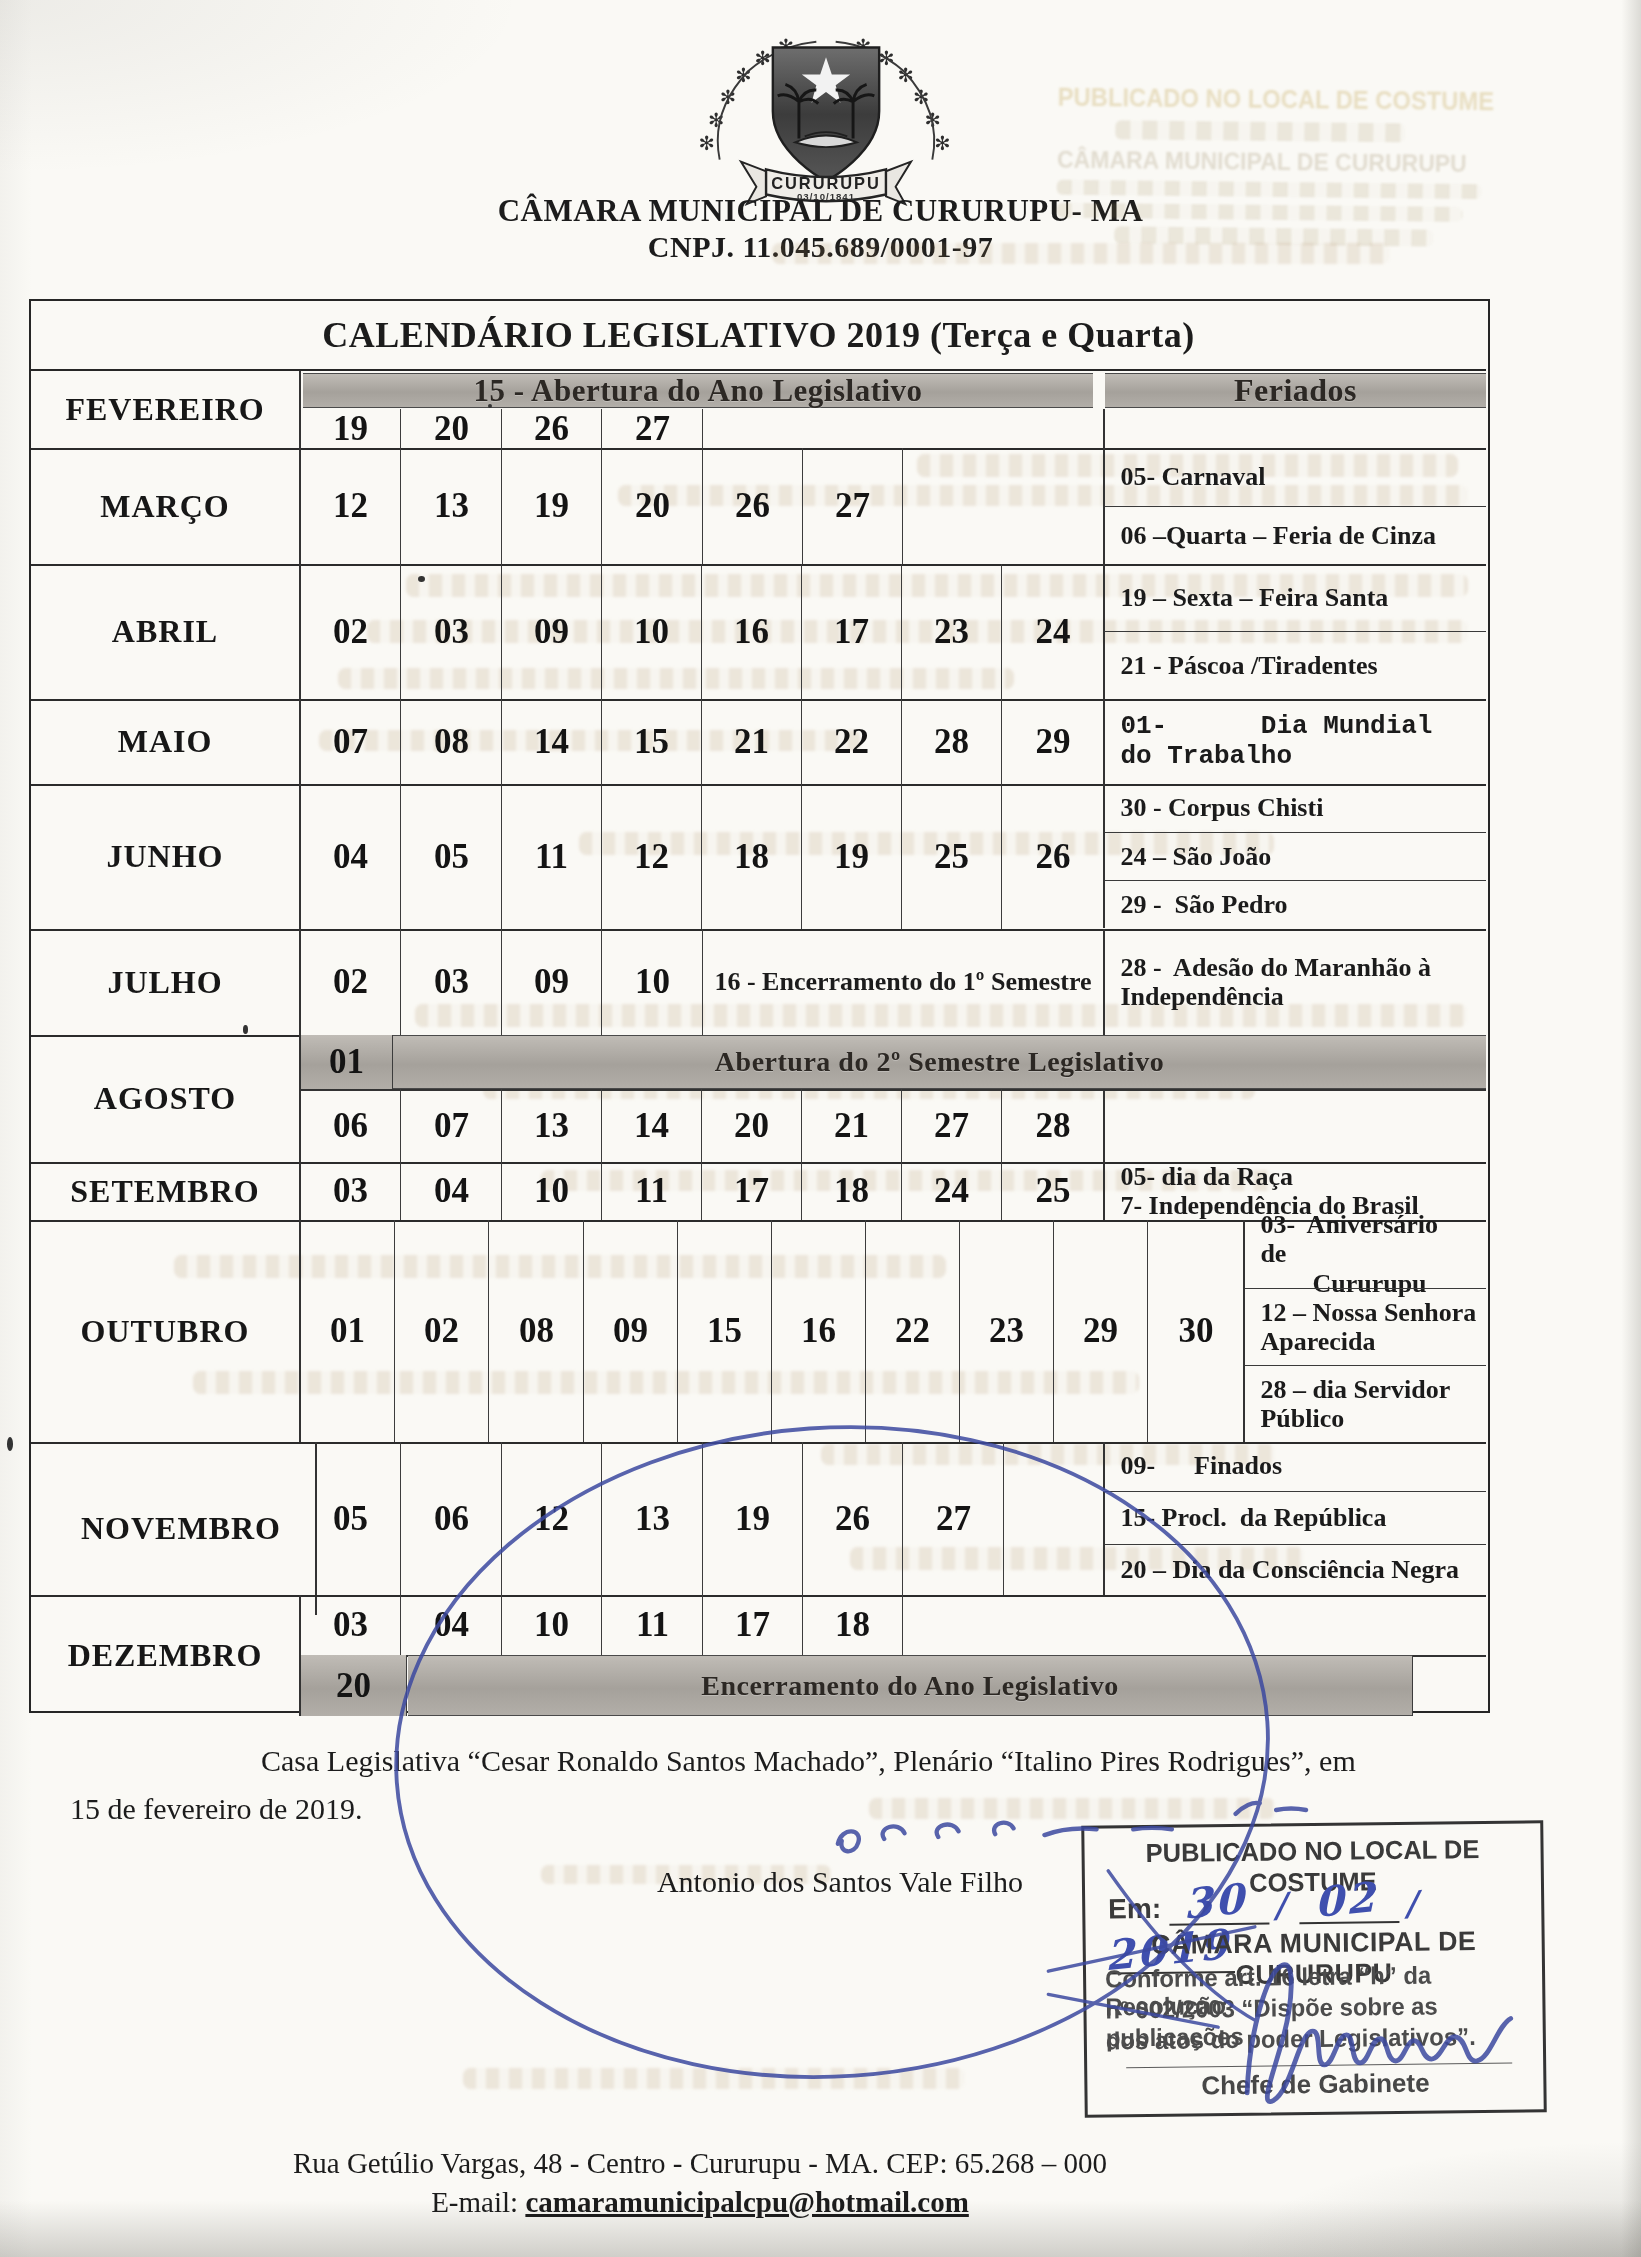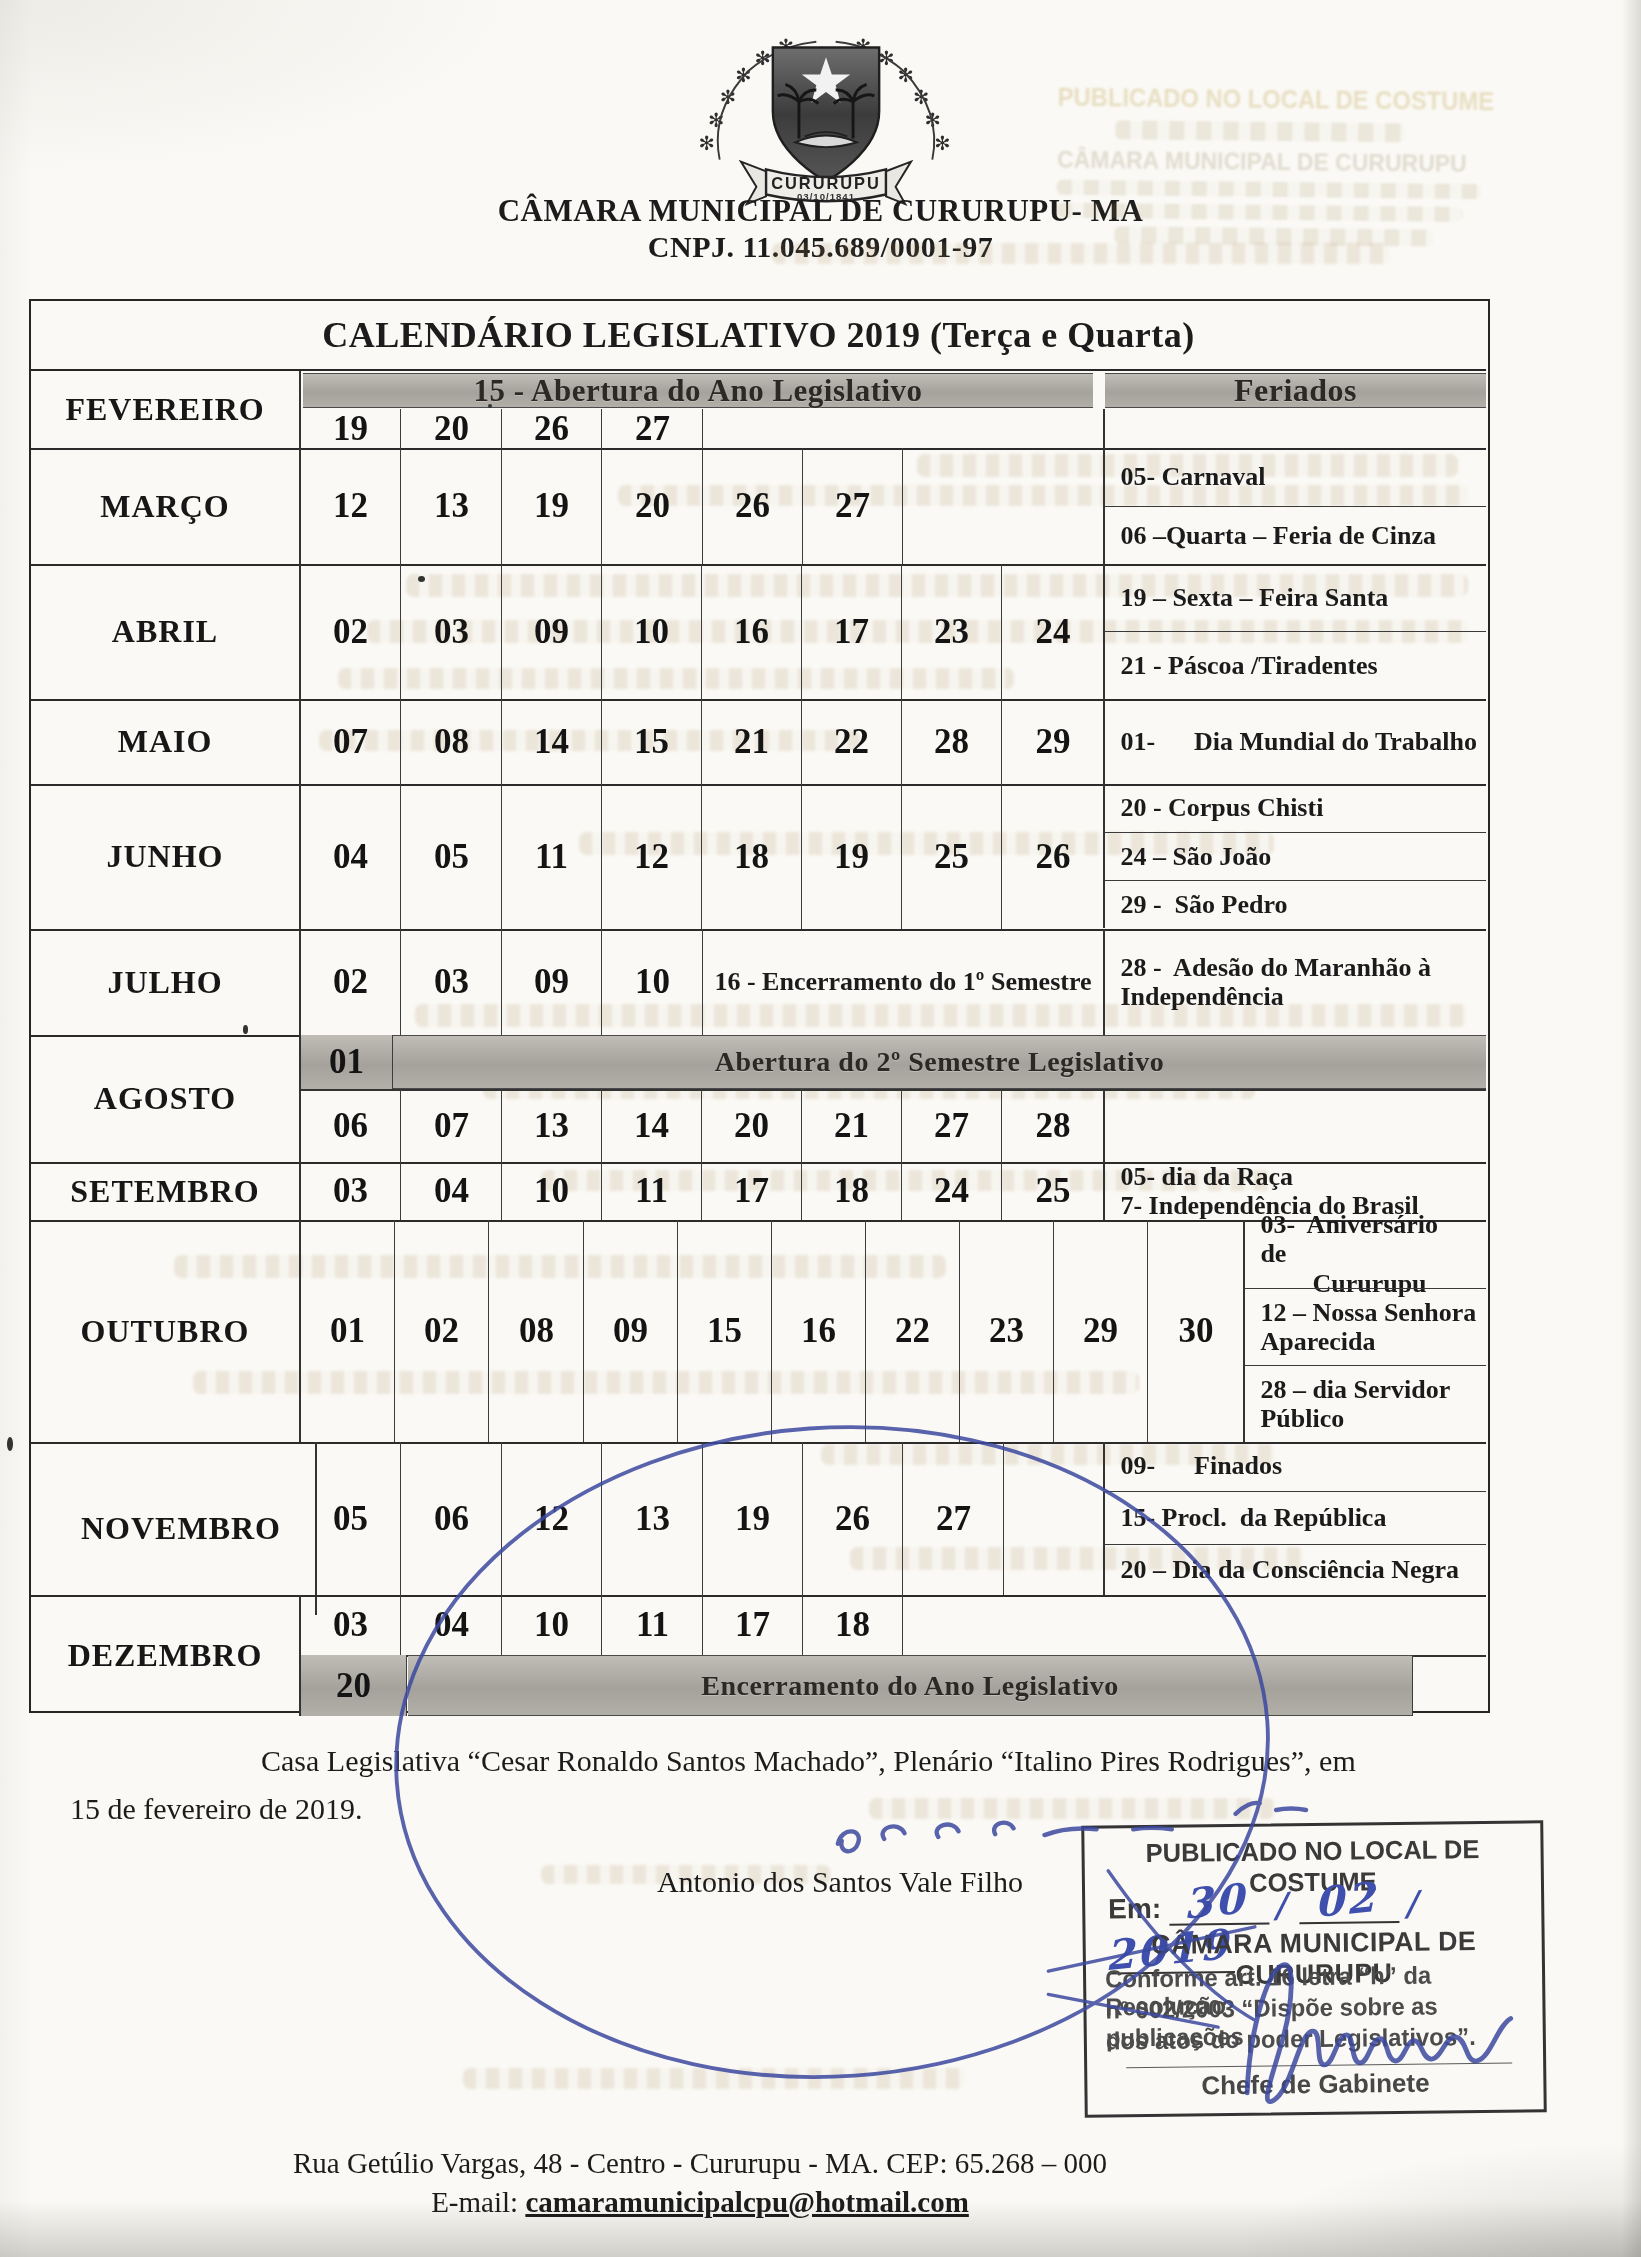--- a/index.html
+++ b/index.html
@@ -173,32 +173,32 @@
         <div class="abs row" style="top: 398px; height: 85px;"></div>
         <div class="abs mon" style="top: 398px; height: 85px;">MAIO</div>
         <div class="abs dcell dR" style="left: 270px; top: 398px; width: 100px; height: 85px;">07</div>
         <div class="abs dcell dR" style="left: 371px; top: 398px; width: 100px; height: 85px;">08</div>
         <div class="abs dcell dR" style="left: 471px; top: 398px; width: 100px; height: 85px;">14</div>
         <div class="abs dcell dR" style="left: 571px; top: 398px; width: 100px; height: 85px;">15</div>
         <div class="abs dcell dR" style="left: 671px; top: 398px; width: 100px; height: 85px;">21</div>
         <div class="abs dcell dR" style="left: 771px; top: 398px; width: 100px; height: 85px;">22</div>
         <div class="abs dcell dR" style="left: 871px; top: 398px; width: 100px; height: 85px;">28</div>
         <div class="abs dcell" style="left: 972px; top: 398px; width: 100px; height: 85px;">29</div>
-        <div class="abs holcell" style="left: 1072px; top: 398px; width: 383px; height: 85px; border-top: none;">01-      Dia Mundial do Trabalho</div>
+        <div class="abs holcell" style="left: 1072px; top: 398px; width: 383px; height: 85px; border-top: none; font-family: Liberation Mono, monospace;">01-      Dia Mundial do Trabalho</div>
         <div class="abs row" style="top: 483px; height: 145px;"></div>
         <div class="abs mon" style="top: 483px; height: 145px;">JUNHO</div>
         <div class="abs dcell dR" style="left: 270px; top: 483px; width: 100px; height: 145px;">04</div>
         <div class="abs dcell dR" style="left: 371px; top: 483px; width: 100px; height: 145px;">05</div>
         <div class="abs dcell dR" style="left: 471px; top: 483px; width: 100px; height: 145px;">11</div>
         <div class="abs dcell dR" style="left: 571px; top: 483px; width: 100px; height: 145px;">12</div>
         <div class="abs dcell dR" style="left: 671px; top: 483px; width: 100px; height: 145px;">18</div>
         <div class="abs dcell dR" style="left: 771px; top: 483px; width: 100px; height: 145px;">19</div>
         <div class="abs dcell dR" style="left: 871px; top: 483px; width: 100px; height: 145px;">25</div>
         <div class="abs dcell" style="left: 972px; top: 483px; width: 100px; height: 145px;">26</div>
-        <div class="abs holcell" style="left: 1072px; top: 483px; width: 383px; height: 48px; border-top: none;">20 - Corpus Chisti</div>
+        <div class="abs holcell" style="left: 1072px; top: 483px; width: 383px; height: 48px; border-top: none;">30 - Corpus Chisti</div>
         <div class="abs holcell" style="left: 1072px; top: 531px; width: 383px; height: 48px; border-top: 1.9px solid rgb(58, 58, 58);">24 – São João</div>
         <div class="abs holcell" style="left: 1072px; top: 579px; width: 383px; height: 48px; border-top: 1.9px solid rgb(58, 58, 58);">29 -  São Pedro</div>
         <div class="abs row" style="top: 628px; height: 106px;"></div>
         <div class="abs mon" style="top: 628px; height: 106px;">JULHO</div>
         <div class="abs dcell dR" style="left: 270px; top: 628px; width: 100px; height: 106px;">02</div>
         <div class="abs dcell dR" style="left: 371px; top: 628px; width: 100px; height: 106px;">03</div>
         <div class="abs dcell dR" style="left: 471px; top: 628px; width: 100px; height: 106px;">09</div>
         <div class="abs dcell dR" style="left: 572px; top: 628px; width: 100px; height: 106px;">10</div>
         <div class="abs note" style="left: 672px; top: 628px; width: 400px; height: 106px;">16 - Encerramento do 1º Semestre</div>
         <div class="abs holcell" style="left: 1072px; top: 628px; width: 383px; height: 106px; border-top: none;">28 -  Adesão do Maranhão à

